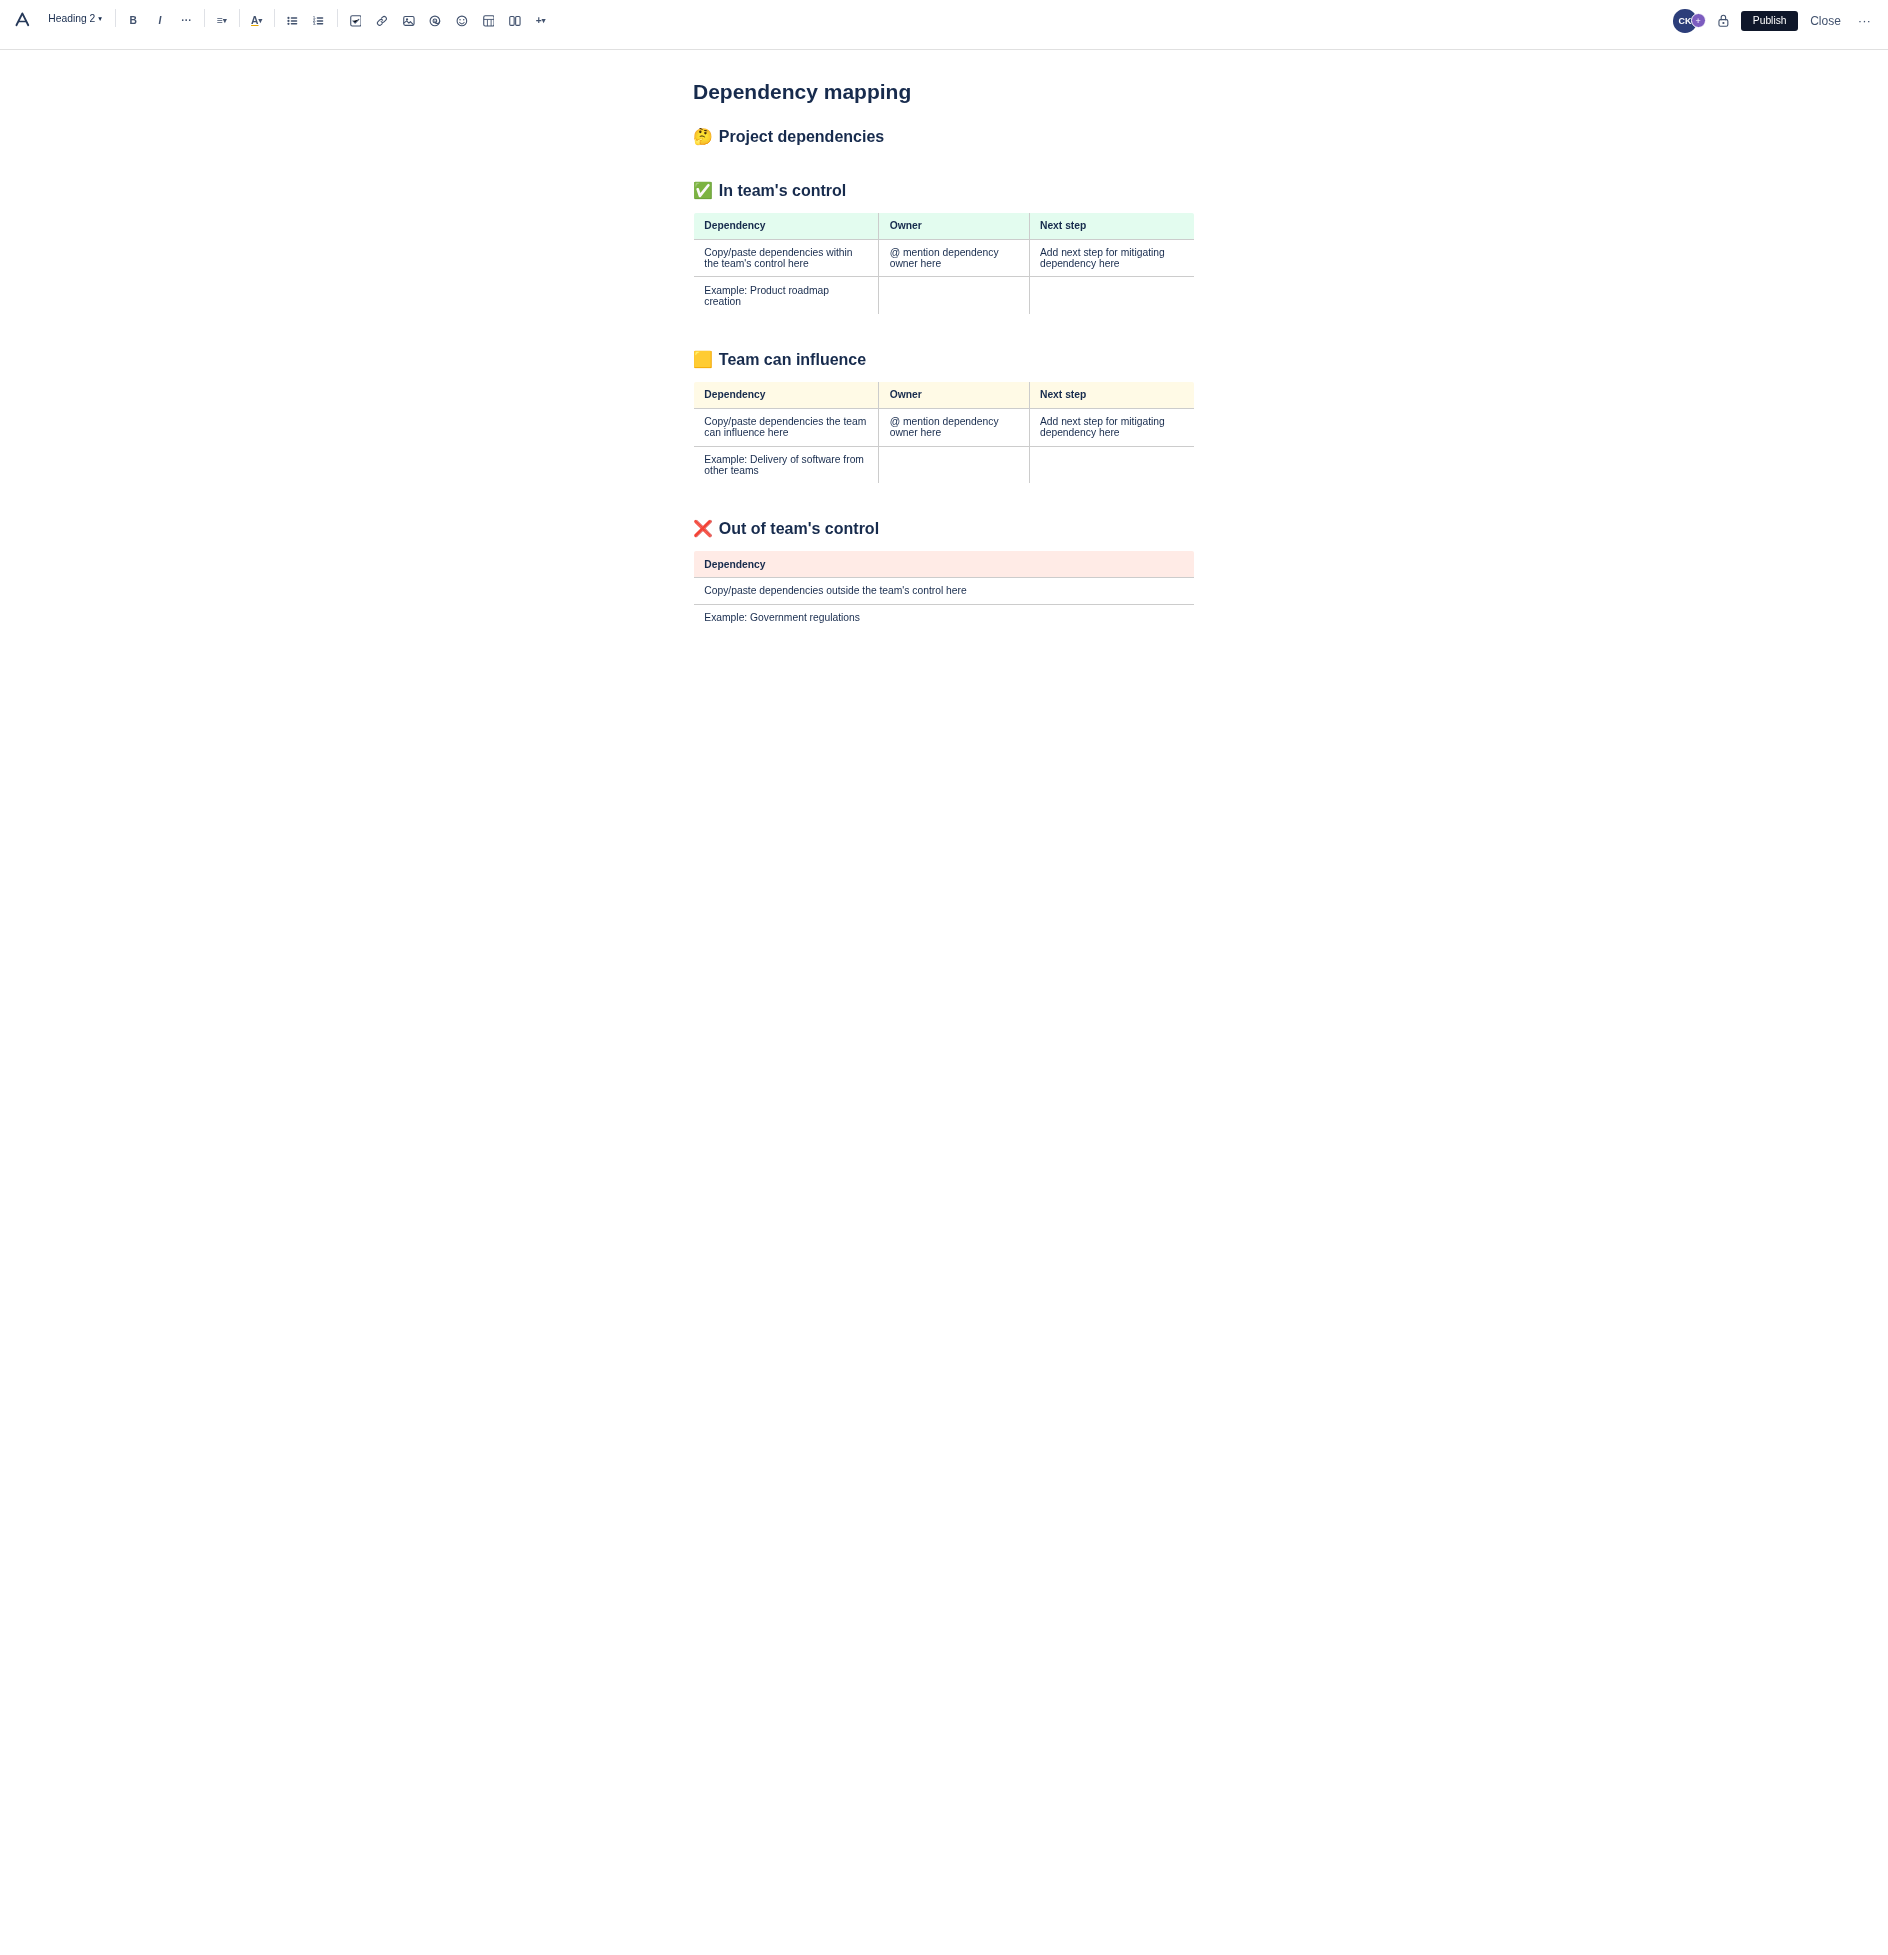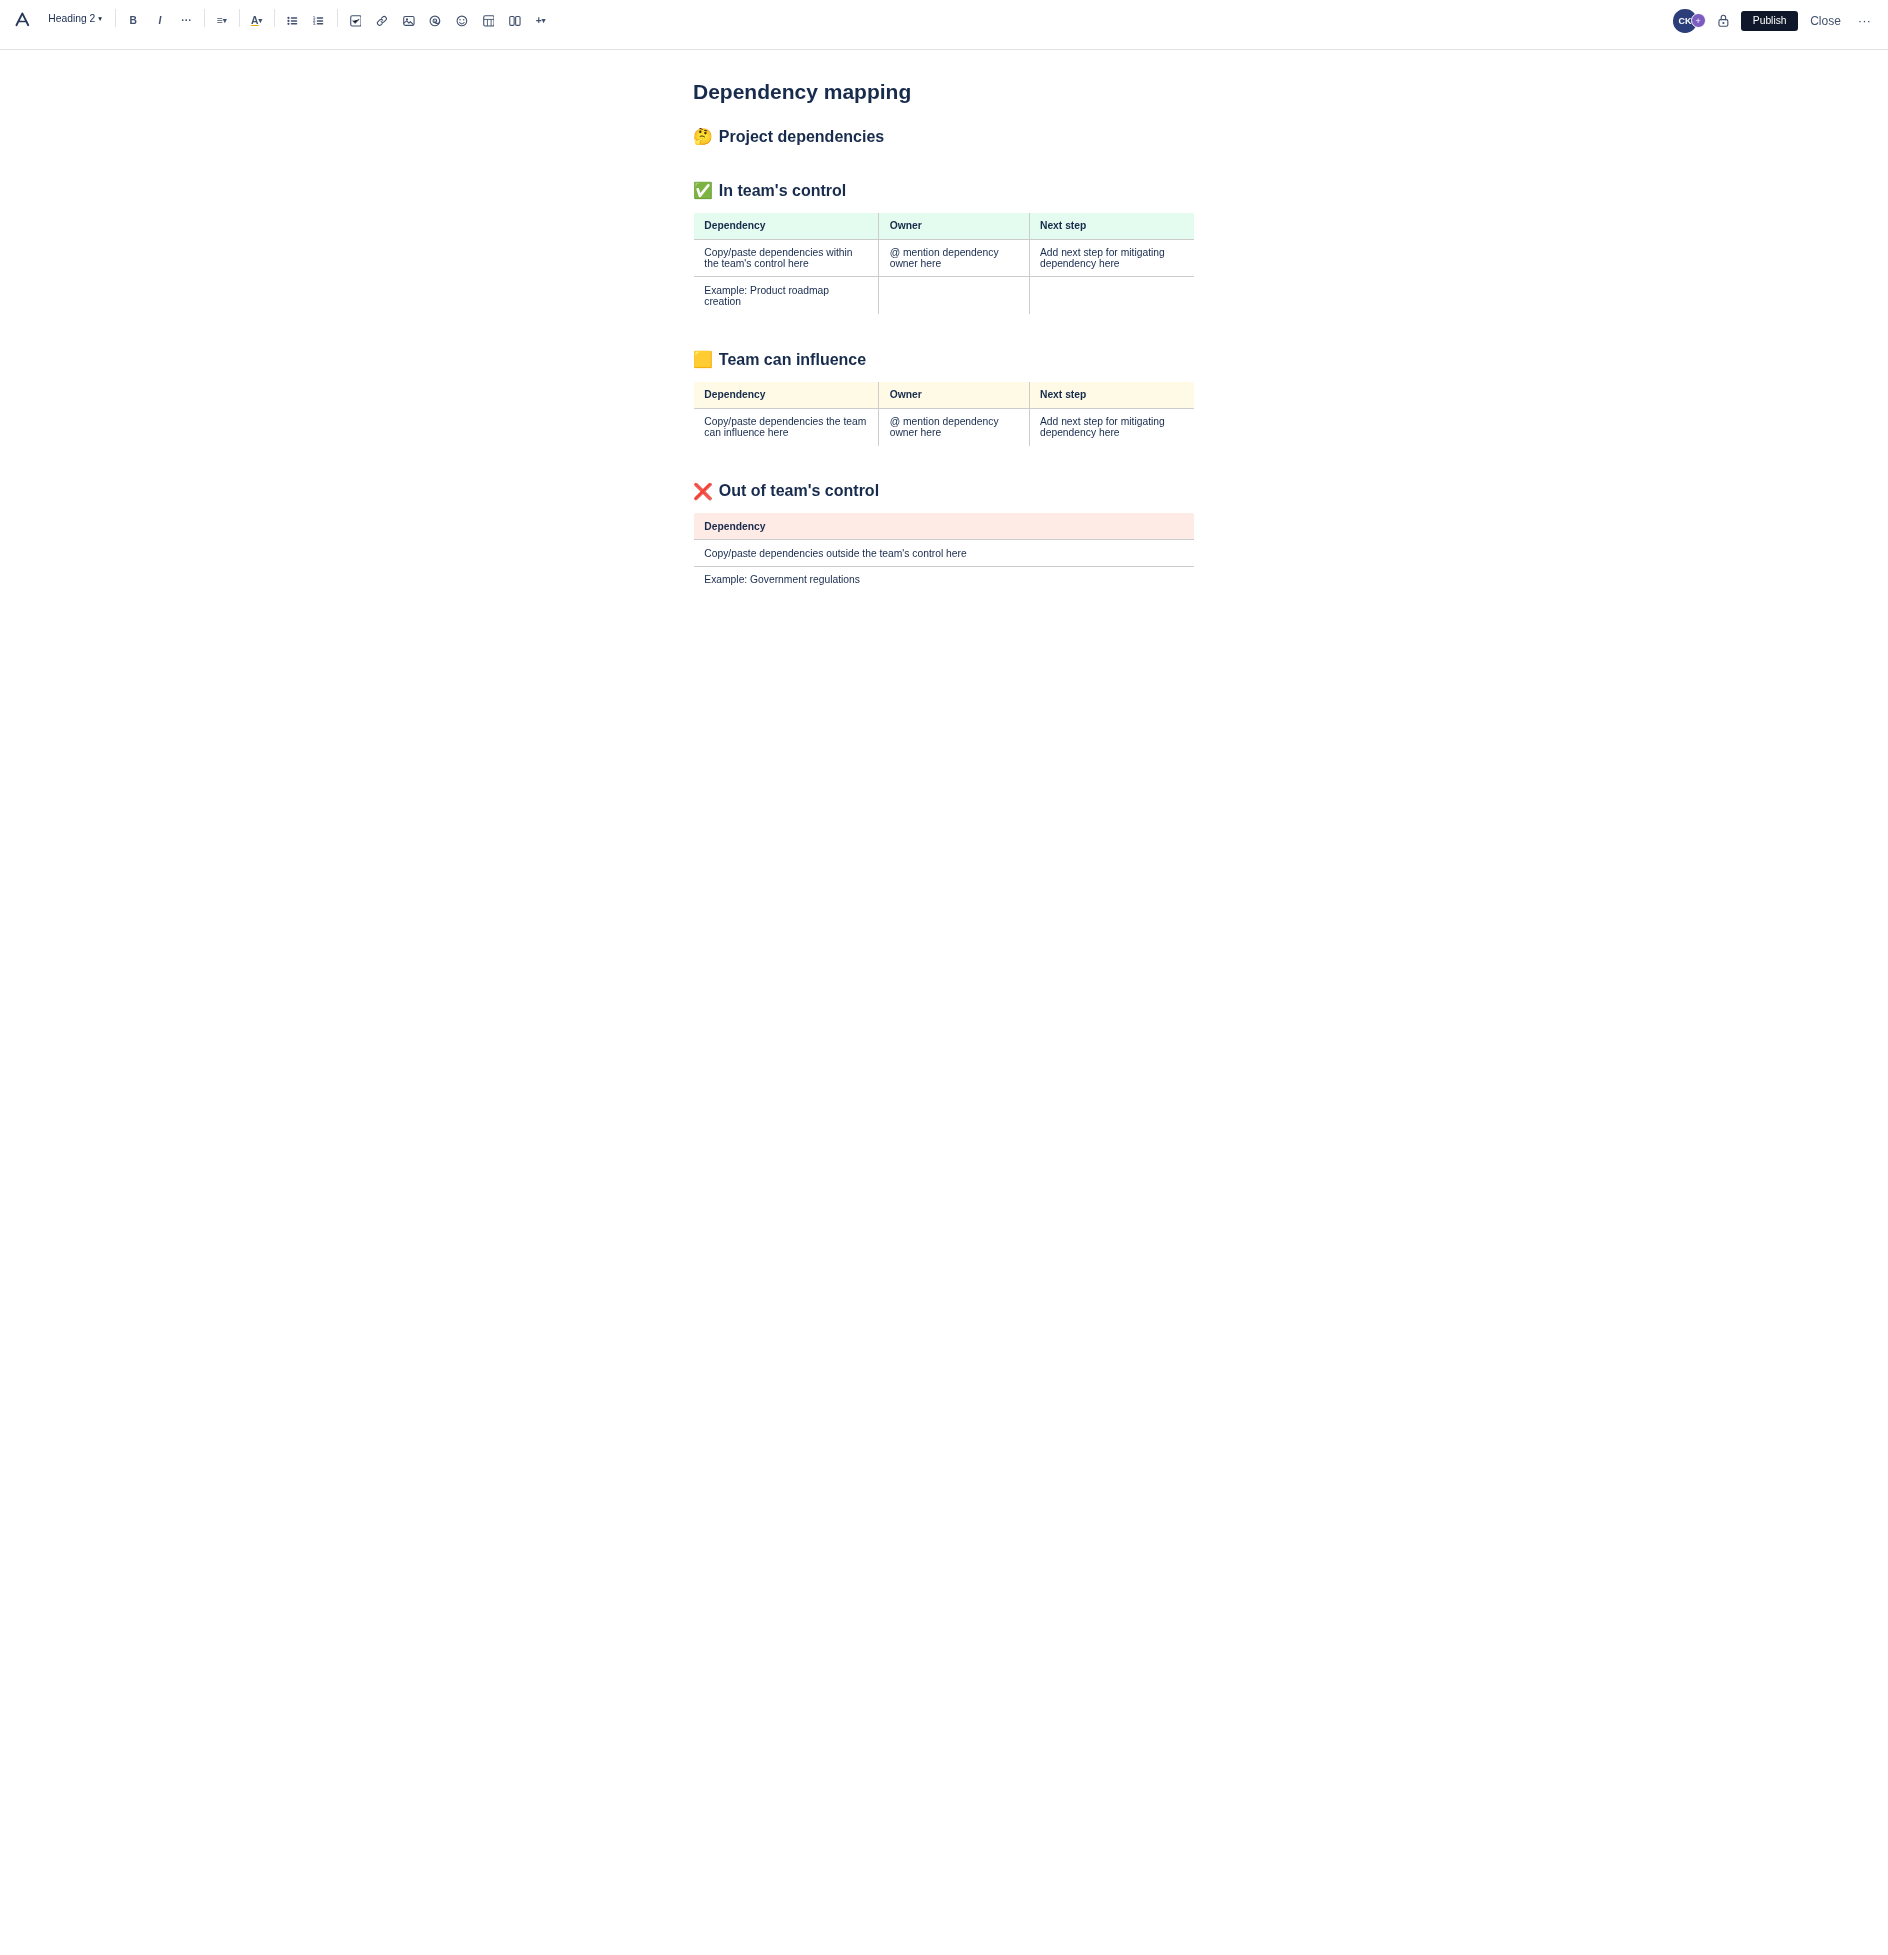--- a/index.html
+++ b/index.html
@@ -426,20 +426,25 @@
           <th class="col-owner">Owner</th>
           <th class="col-next">Next step</th>
         </tr>
       </thead>
       <tbody>
         <tr>
           <td>Copy/paste dependencies the team can influence here</td>
           <td>@ mention dependency owner here</td>
           <td>Add next step for mitigating dependency here</td>
         </tr>
+        <tr>
+          <td>Example: Delivery of software from other teams</td>
+          <td></td>
+          <td></td>
+        </tr>
       </tbody>
     </table>
   </div>
 
   <div class="section">
     <h2 class="section-heading">
       <span>❌</span>
       <span>Out of team's control</span>
     </h2>
     <table class="dep-table table-pink">

